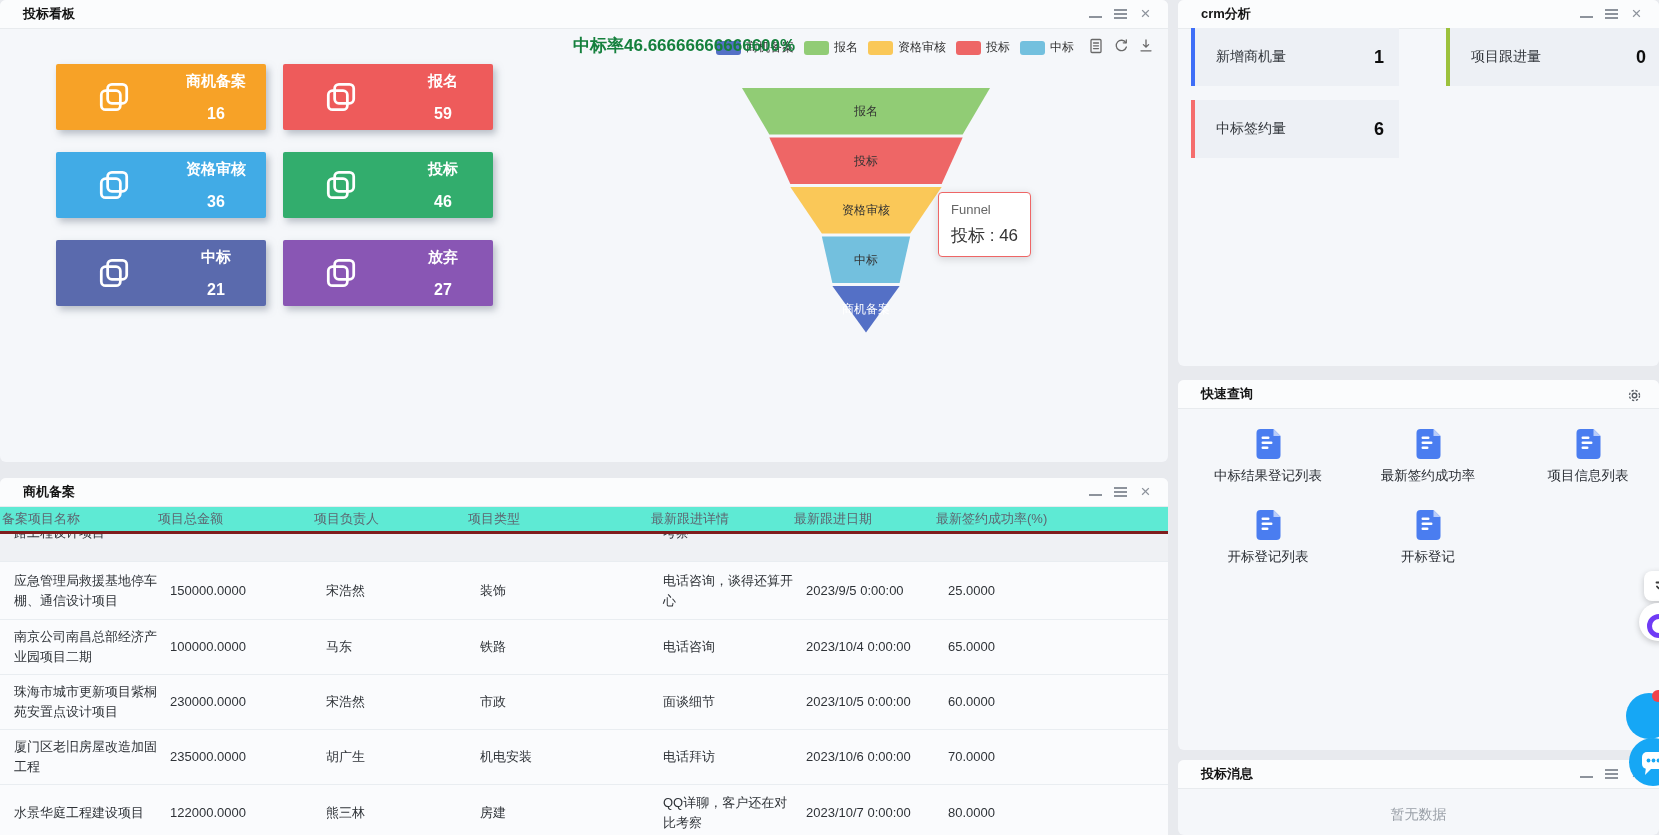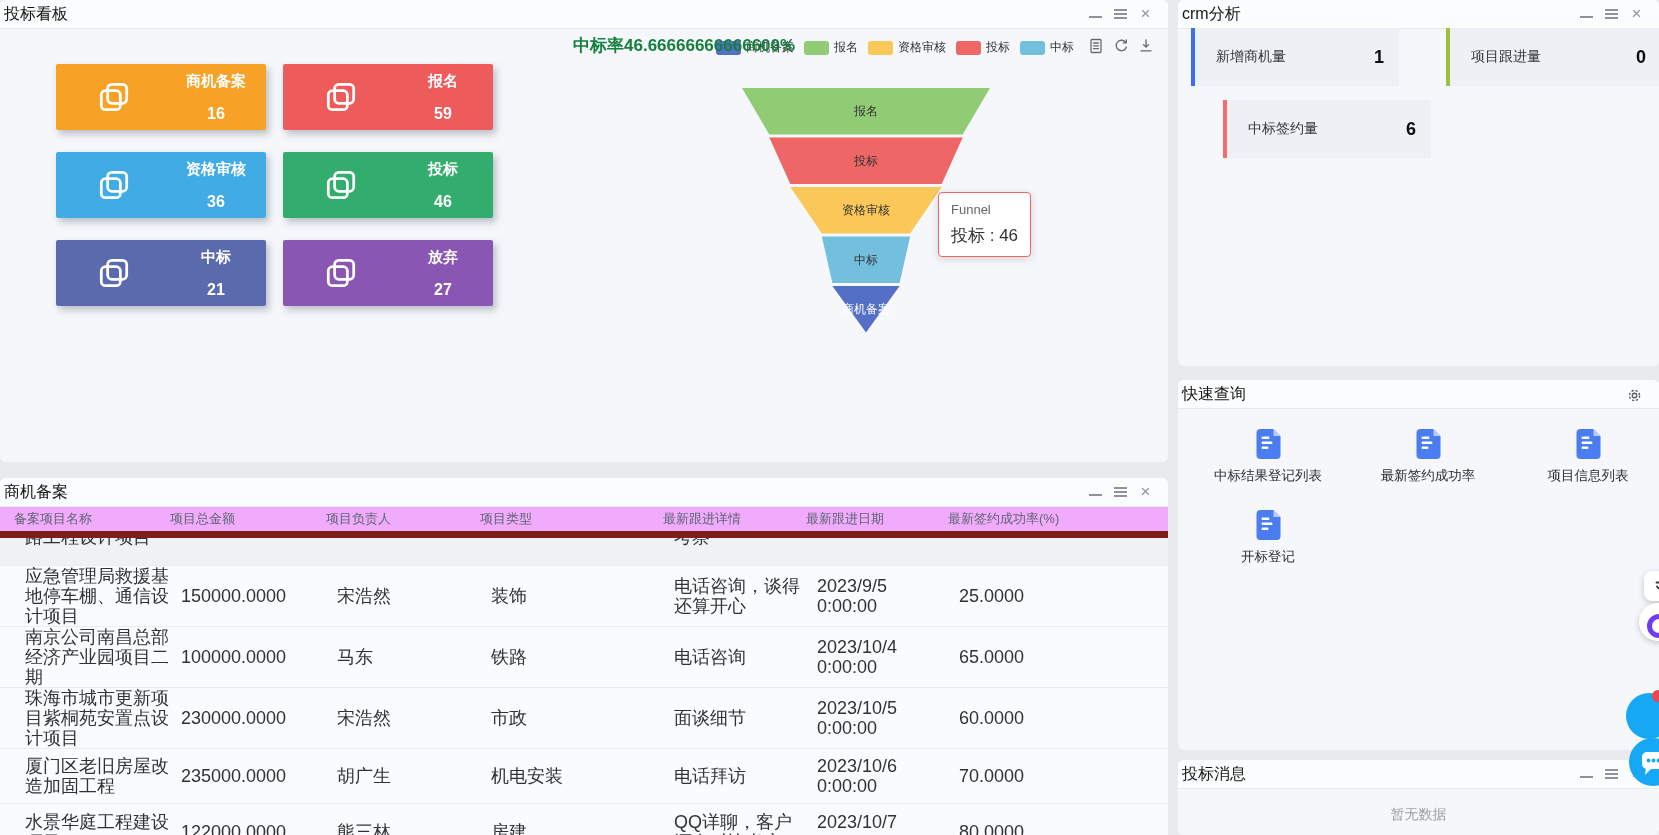--- a/index.html
+++ b/index.html
@@ -1,21 +1,21 @@
 <!DOCTYPE html>
 <html><head>
 <meta charset="utf-8">
 <style>
   html,body{margin:0;padding:0;background:#e8eaee;}
   .screen{position:relative;width:1659px;height:835px;overflow:hidden;background:#e8eaee;
           font-family:"Liberation Sans","DejaVu Sans",sans-serif;}
   .panel{position:absolute;background:#f5f7fa;border-radius:6px;}
   .p-head{position:relative;height:28px;display:flex;align-items:center;
           background:#fbfcfd;border-bottom:1px solid #e8ebee;border-radius:6px 6px 0 0;}
-  .p-title{font-weight:normal;font-size:16px;color:#141414;padding-left:4px;}
+  .p-title{font-weight:bold;font-size:13px;color:#141414;padding-left:23px;}
   .p-ctls{position:absolute;right:16px;top:7px;display:flex;gap:12px;align-items:center;height:14px;}
   .ic-min{width:13px;height:2px;background:#8d939c;margin-top:5px;}
   .ic-menu{width:13px;height:10px;background:repeating-linear-gradient(to bottom,#8d939c 0 1.6px,transparent 1.6px 4px);}
   .ic-close{width:13px;height:14px;color:#8d939c;font-size:17px;line-height:13px;text-align:center;}
   .ic-close::before{content:"×";}
   
   .stat-card{position:absolute;width:210px;height:66px;border-radius:2px;display:flex;align-items:center;
              box-shadow:3px 4px 7px rgba(125,135,150,.5);}
   .sc-icon{width:36px;height:36px;margin-left:40px;}
   .sc-icon rect{fill:none;stroke:#fff;stroke-width:2.6px;}
@@ -41,24 +41,24 @@
   .crm-bar{position:absolute;left:0;top:0;bottom:0;width:4px;}
   .crm-label{font-size:14px;color:#33373d;padding-left:25px;}
   .crm-value{position:absolute;right:15px;font-size:18px;font-weight:bold;color:#0d0d0d;}
   
   .q-grid{position:absolute;left:10px;top:48px;width:481px;display:grid;grid-template-columns:repeat(3,160px);row-gap:24px;}
   .q-item{display:flex;flex-direction:column;align-items:center;cursor:pointer;}
   .q-item .q-label{font-size:13.5px;color:#2a2e34;margin-top:7px;}
   .gear{position:absolute;right:17px;top:8px;width:15px;height:15px;}
   .gear svg{width:15px;height:15px;stroke:#565b63;fill:none;stroke-width:1.4px;}
   
-  .t-head{display:grid;grid-template-columns:156px 156px 154px 183px 143px 142px 1fr;padding-left:14px;
-          height:24px;align-items:center;font-size:13px;color:#5d6570;background:#f0abfc;border-bottom:7px solid #7f1d1d;}
-  .t-row{display:grid;grid-template-columns:156px 156px 154px 183px 143px 142px 1fr;padding-left:25px;
-         align-items:center;font-size:18px;color:#2f3338;background:#fafbfd;border-bottom:1px solid #e9edf1;}
+  .t-head{display:grid;grid-template-columns:156px 156px 154px 183px 143px 142px 1fr;padding-left:2px;
+          height:24px;align-items:center;font-size:13px;color:#5d6570;background:#5eead4;border-bottom:3px solid #7f1d1d;}
+  .t-row{display:grid;grid-template-columns:156px 156px 154px 183px 143px 142px 1fr;padding-left:14px;
+         align-items:center;font-size:13px;color:#2f3338;background:#fafbfd;border-bottom:1px solid #e9edf1;}
   .t-row .cell{line-height:20px;padding-right:12px;}
   .t-row.partial{height:27px;overflow:hidden;background:#eff1f4;align-items:start;}
   .t-row.partial .cell{margin-top:-13px;line-height:24px;}
   .empty-text{position:absolute;left:0;right:0;top:46px;text-align:center;font-size:14px;color:#9aa0a8;}
   
   .fw{position:absolute;z-index:50;}
   .fw-pill{left:1644px;top:571px;width:34px;height:30px;background:#fff;border-radius:8px;box-shadow:0 2px 6px rgba(0,0,0,.2);
            display:flex;align-items:center;justify-content:center;}
   .fw-round{left:1639px;top:603px;width:38px;height:38px;background:#fff;border-radius:50%;box-shadow:0 2px 6px rgba(0,0,0,.2);}
   .fw-ring{position:absolute;left:8px;top:11px;width:14px;height:14px;border:5px solid #6f3bf5;border-radius:50%;}
@@ -214,21 +214,21 @@
         <div class="crm-card" style="left: 13px; top: 28px; width: 208px;">
           <span class="crm-bar" style="background:#3e6ef7"></span>
     <span class="crm-label">新增商机量</span>
     <span class="crm-value">1</span>
         </div>
         <div class="crm-card" style="left: 268px; top: 28px; width: 215px;">
           <span class="crm-bar" style="background:#9cc13c"></span>
     <span class="crm-label">项目跟进量</span>
     <span class="crm-value">0</span>
         </div>
-        <div class="crm-card" style="left: 13px; top: 100px; width: 208px; margin-left: 32px;">
+        <div class="crm-card" style="left: 13px; top: 100px; width: 208px;">
           <span class="crm-bar" style="background:#f56d6d"></span>
     <span class="crm-label">中标签约量</span>
     <span class="crm-value">6</span>
         </div>
       </div>
   </section>
 
   <section class="panel" style="left:1178px;top:380px;width:481px;height:370px;">
     <div class="p-head">
       <span class="p-title">快速查询</span>
@@ -262,20 +262,30 @@
         </div>
         <div class="q-item">
           <svg width="27" height="32" viewBox="0 0 27 32">
   <path d="M4 1h13l7 7v19a4 4 0 0 1-4 4H4a4 4 0 0 1-4-4V5a4 4 0 0 1 4-4z" fill="#4a7df0" transform="translate(1.5,0)"></path>
   <path d="M18.5 1l7 7h-7z" fill="#b9cdfa"></path>
   <rect x="6.5" y="8.5" width="8" height="2.4" rx="1.2" fill="#fff"></rect>
   <rect x="6.5" y="13.5" width="11" height="2.4" rx="1.2" fill="#fff"></rect>
   <rect x="6.5" y="18.5" width="7" height="2.4" rx="1.2" fill="#fff"></rect>
           </svg>
           <div class="q-label">项目信息列表</div>
+        </div>
+        <div class="q-item">
+          <svg width="27" height="32" viewBox="0 0 27 32">
+  <path d="M4 1h13l7 7v19a4 4 0 0 1-4 4H4a4 4 0 0 1-4-4V5a4 4 0 0 1 4-4z" fill="#4a7df0" transform="translate(1.5,0)"></path>
+  <path d="M18.5 1l7 7h-7z" fill="#b9cdfa"></path>
+  <rect x="6.5" y="8.5" width="8" height="2.4" rx="1.2" fill="#fff"></rect>
+  <rect x="6.5" y="13.5" width="11" height="2.4" rx="1.2" fill="#fff"></rect>
+  <rect x="6.5" y="18.5" width="7" height="2.4" rx="1.2" fill="#fff"></rect>
+          </svg>
+          <div class="q-label">开标登记列表</div>
         </div>
         <div class="q-item">
           <svg width="27" height="32" viewBox="0 0 27 32">
   <path d="M4 1h13l7 7v19a4 4 0 0 1-4 4H4a4 4 0 0 1-4-4V5a4 4 0 0 1 4-4z" fill="#4a7df0" transform="translate(1.5,0)"></path>
   <path d="M18.5 1l7 7h-7z" fill="#b9cdfa"></path>
   <rect x="6.5" y="8.5" width="8" height="2.4" rx="1.2" fill="#fff"></rect>
   <rect x="6.5" y="13.5" width="11" height="2.4" rx="1.2" fill="#fff"></rect>
   <rect x="6.5" y="18.5" width="7" height="2.4" rx="1.2" fill="#fff"></rect>
           </svg>
           <div class="q-label">开标登记</div>

